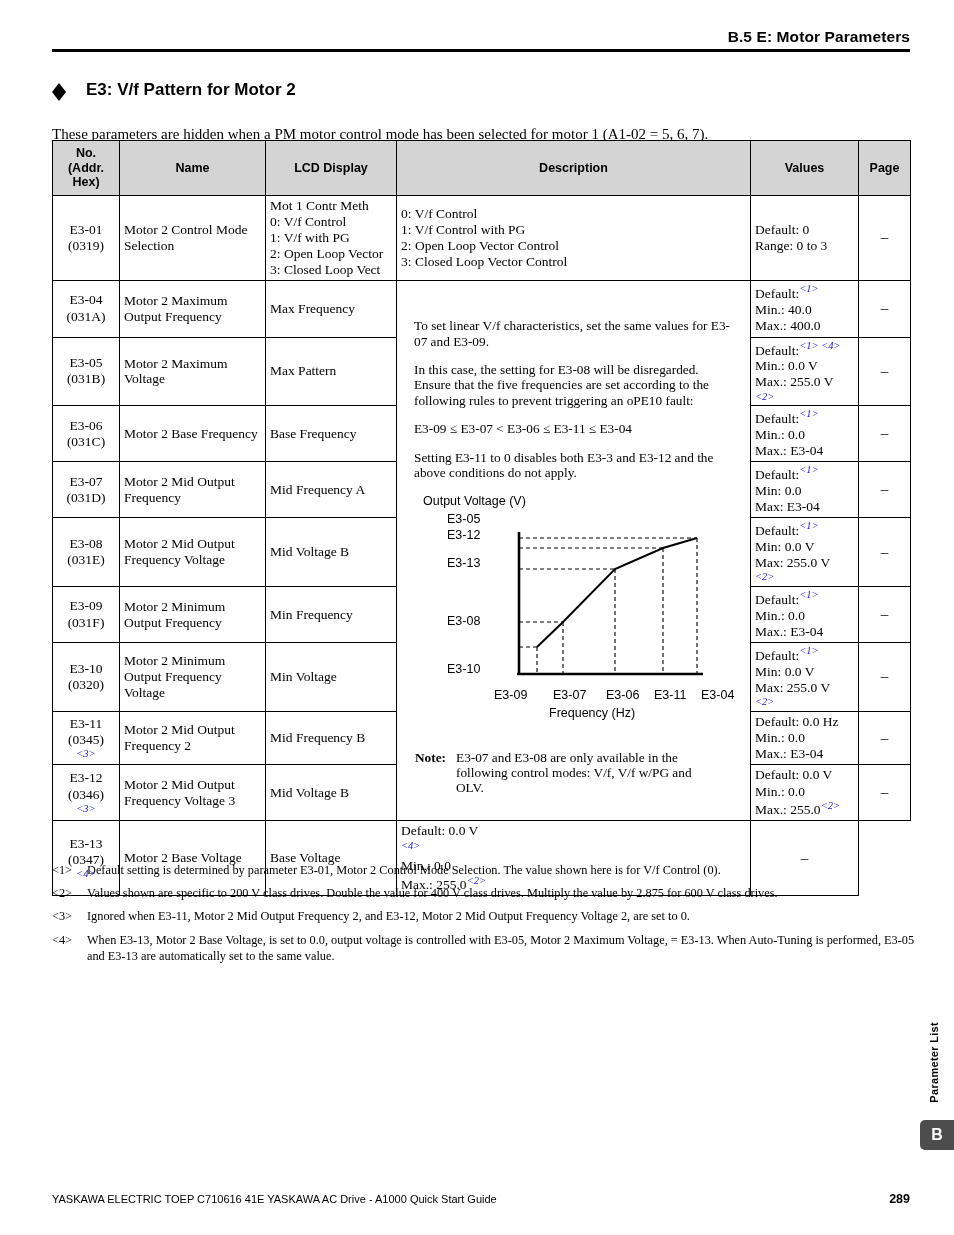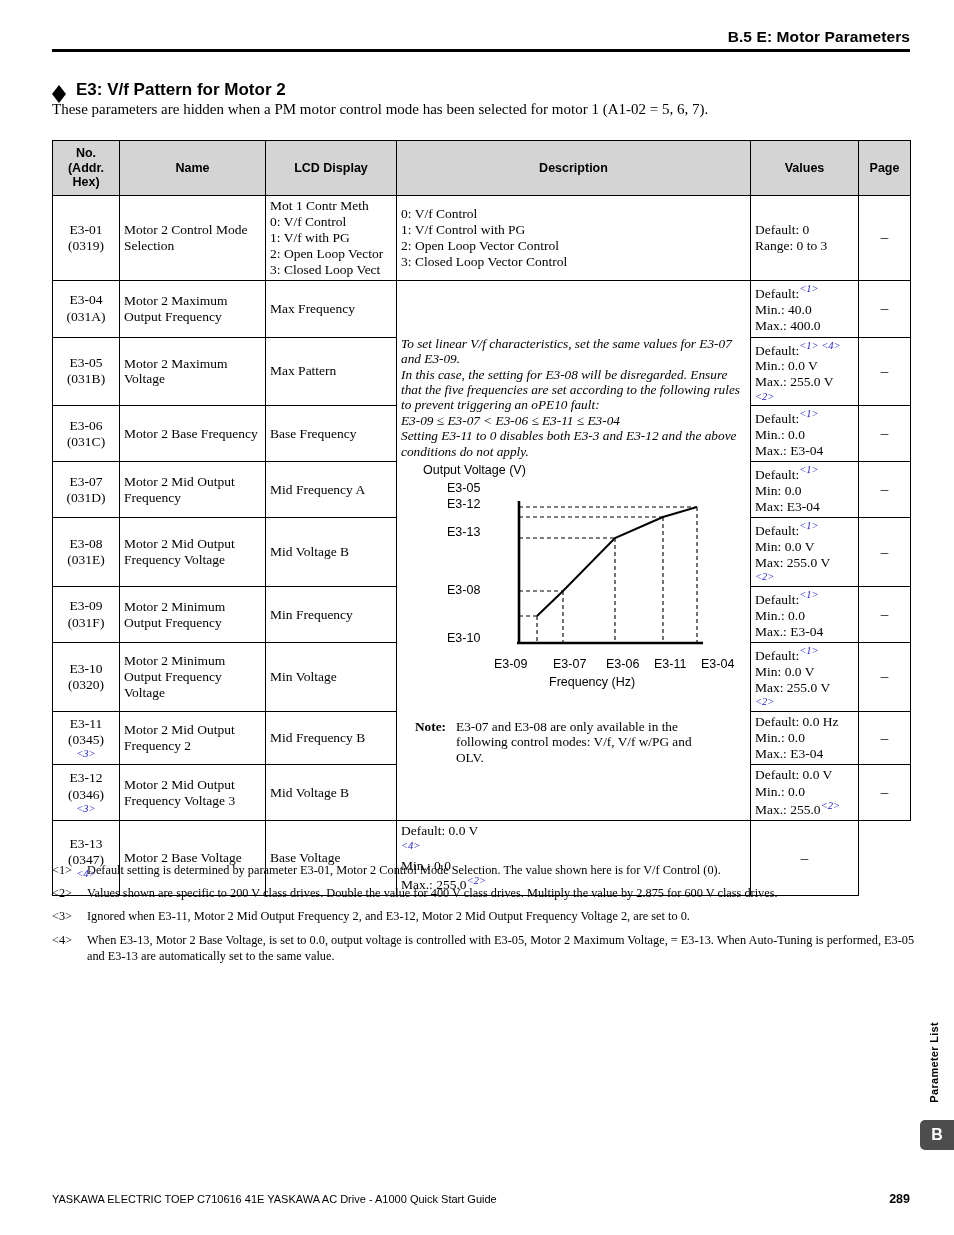--- a/index.html
+++ b/index.html
@@ -25,41 +25,41 @@
     letter-spacing:0.1px;
     padding-bottom:3px;
   }
   .page-header .ph-rule {
     border-bottom:3px solid #000;
   }
 
   
   .section-head {
     position:absolute; left:52px; top:80px; width:858px;
-    display:flex; align-items:center; gap:10px;
+    display:flex; gap:20px;
   }
   .diamond {
     width:0;height:0;
     border:7px solid transparent;
     border-bottom:9px solid #000;
     position:relative; top:-4px;
   }
   .diamond::after{
     content:""; position:absolute; left:-7px; top:9px;
     width:0;height:0;
     border:7px solid transparent;
     border-top:9px solid #000;
   }
   .section-title {
     font-family:"Liberation Sans", sans-serif;
     font-weight:bold; font-size:17px;
   }
 
   .intro {
-    position:absolute; left:52px; top:99px; width:860px;
+    position:absolute; left:52px; top:124px; width:860px;
     font-size:15px; line-height:1.35;
   }
 
   
   table.params {
     position:absolute; left:52px; top:140px;
     width:858px;
     border-collapse:collapse;
     table-layout:fixed;
   }
@@ -112,21 +112,21 @@
   }
   .nowrap{ white-space:nowrap; }
 
   
   td.desc-merged {
     vertical-align:top;
     padding:4px 5px 3px 5px;
     font-size:13.3px;
     line-height:1.16;
   }
-  .desc-text p { margin:0;font-style:italic; }
+  .desc-text p { margin:13px; }
 
   
   .vf-chart {
     position:relative;
     width:344px; height:232px;
     margin-top:4px;
     font-family:"Liberation Sans", sans-serif;
     font-size:12.5px;
   }
   .vf-chart .lbl { position:absolute; white-space:nowrap; }

